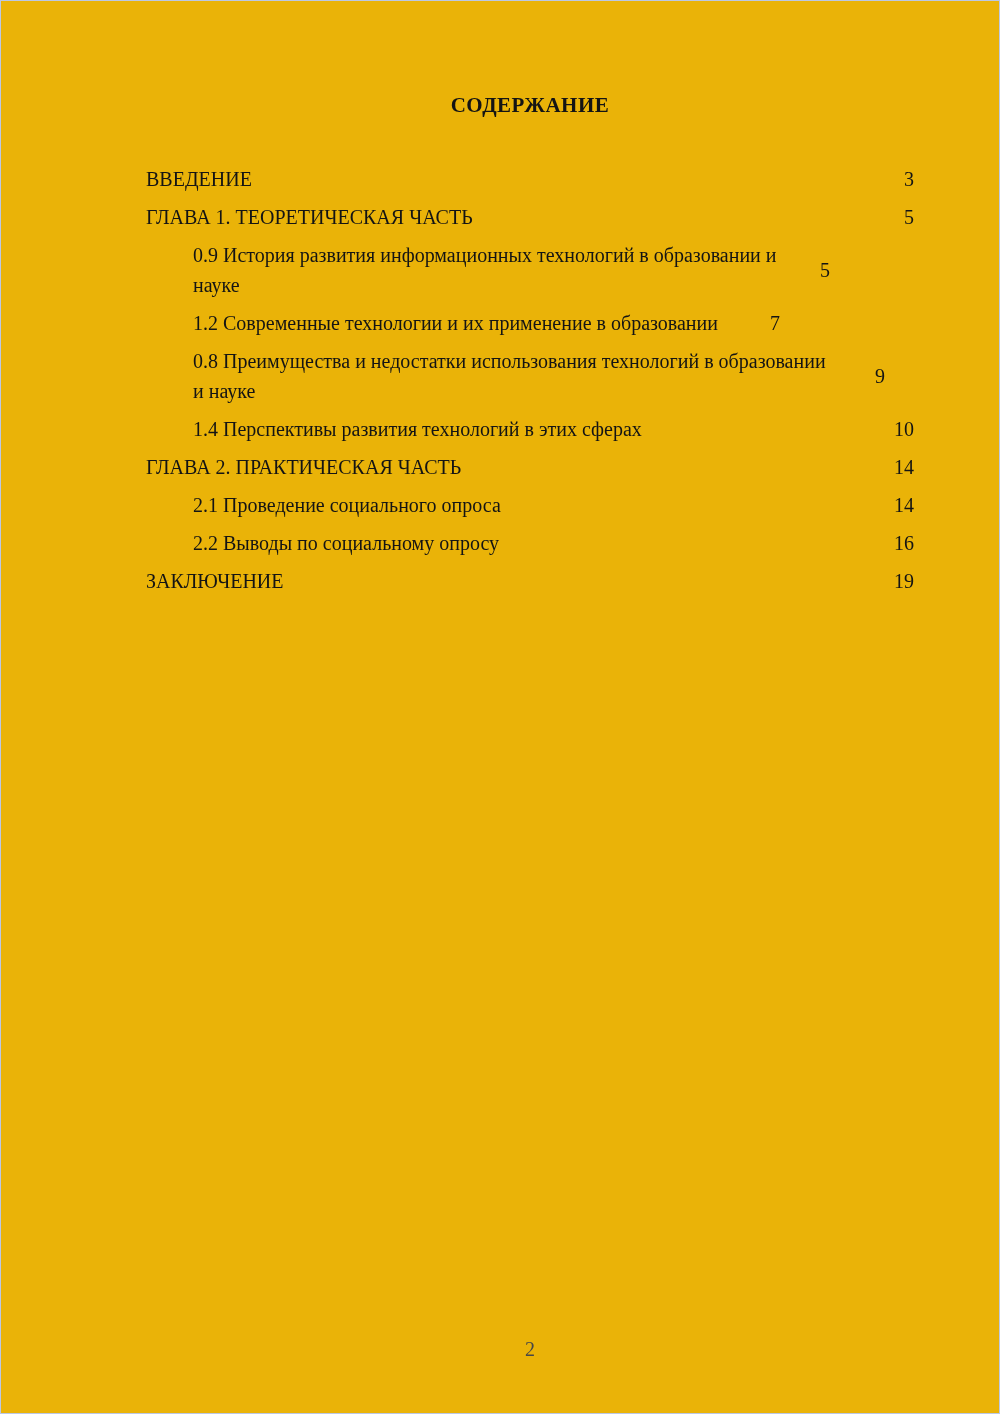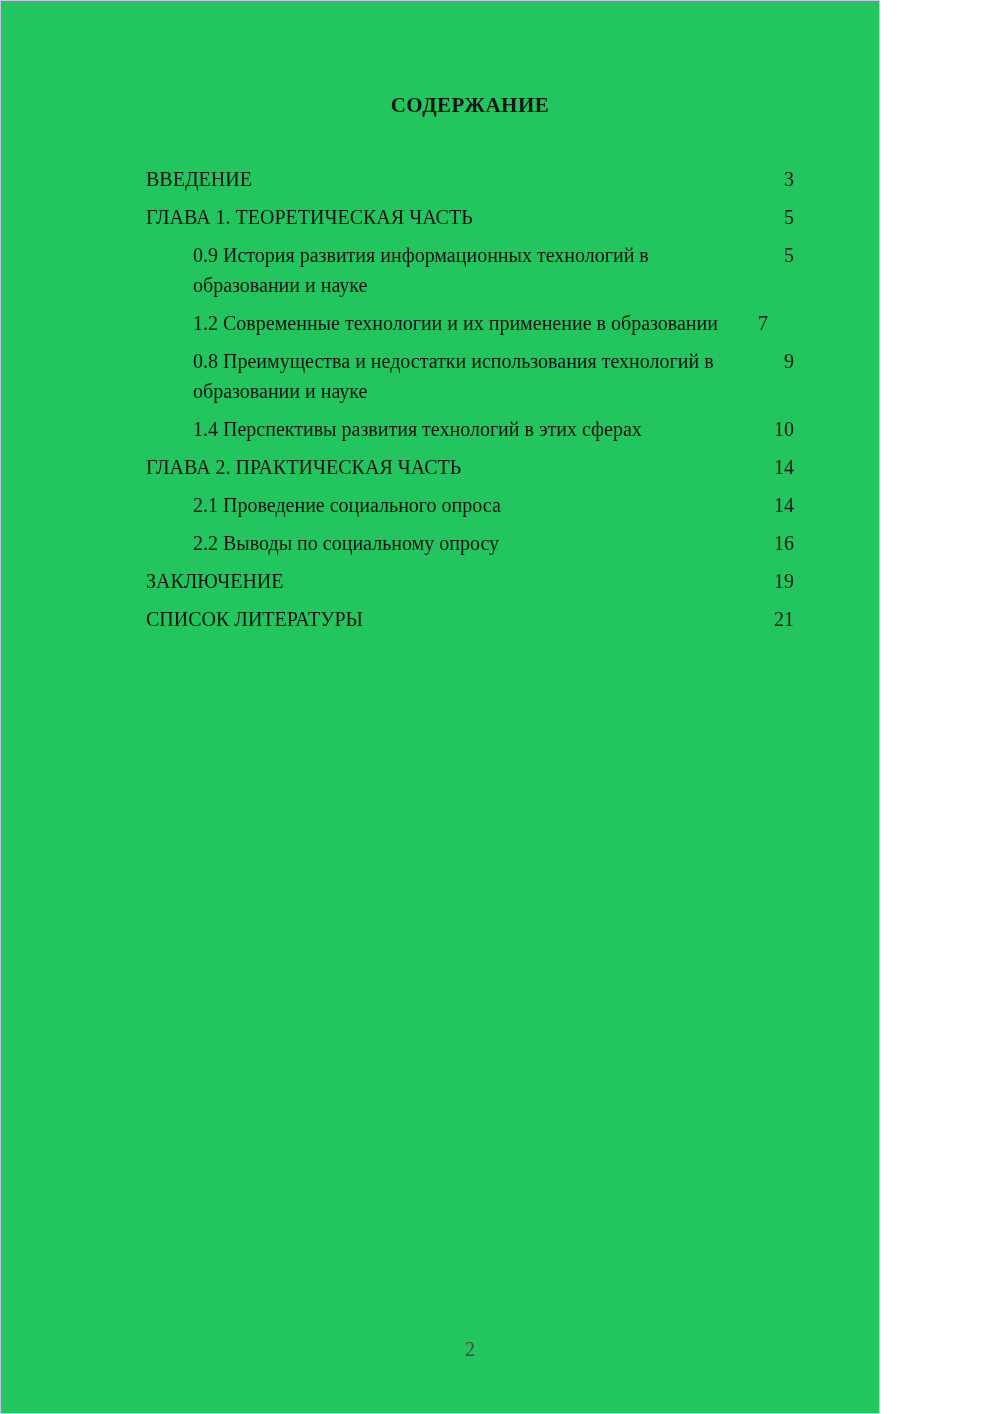--- a/index.html
+++ b/index.html
@@ -5,41 +5,42 @@
   * { margin: 0; padding: 0; box-sizing: border-box; }
   html, body { background: #ffffff; }
   body {
     width: 1000px;
     height: 1414px;
     font-family: "Liberation Serif", "DejaVu Serif", serif;
     color: #141414;
     position: relative;
   }
   .page {
-    width: 880px;
+    width: 1000px;
     height: 1414px;
-    background: #22c55e;
+    background: #eab308;
     border: 1px solid #bcc8e4;
     position: relative;
     padding: 92px 85px 0 145px;
   }
   .doc-title {
     text-align: center;
     font-size: 21px;
     font-weight: bold;
     letter-spacing: 0.5px;
     margin-bottom: 46px;
   }
   .toc { width: 100%; }
   .toc-row {
     display: flex;
-    align-items: flex-start;
+    align-items: center;
     margin-bottom: 8px;
     font-size: 20px;
     line-height: 30px;
+    gap: 12px;
   }
   .toc-row.indent { padding-left: 47px; }
   .toc-label { flex: 1 1 auto; }
   .toc-row.r3 .toc-label { max-width: 585px; }
   .toc-row.r4 .toc-label { max-width: 535px; }
   .toc-row.r5 .toc-label { max-width: 640px; }
   .toc-page {
     flex: 0 0 auto;
     min-width: 40px;
     text-align: right;
@@ -107,22 +108,18 @@
     <div class="toc-row indent">
       <span class="toc-label">2.2 Выводы по социальному опросу</span>
       <span class="toc-page">16</span>
     </div>
 
     <div class="toc-row">
       <span class="toc-label">ЗАКЛЮЧЕНИЕ</span>
       <span class="toc-page">19</span>
     </div>
 
-    <div class="toc-row">
-      <span class="toc-label">СПИСОК ЛИТЕРАТУРЫ</span>
-      <span class="toc-page">21</span>
-    </div>
 
   </div>
 
   <div class="page-footer">2</div>
 
 </div>
 
 </body></html>

